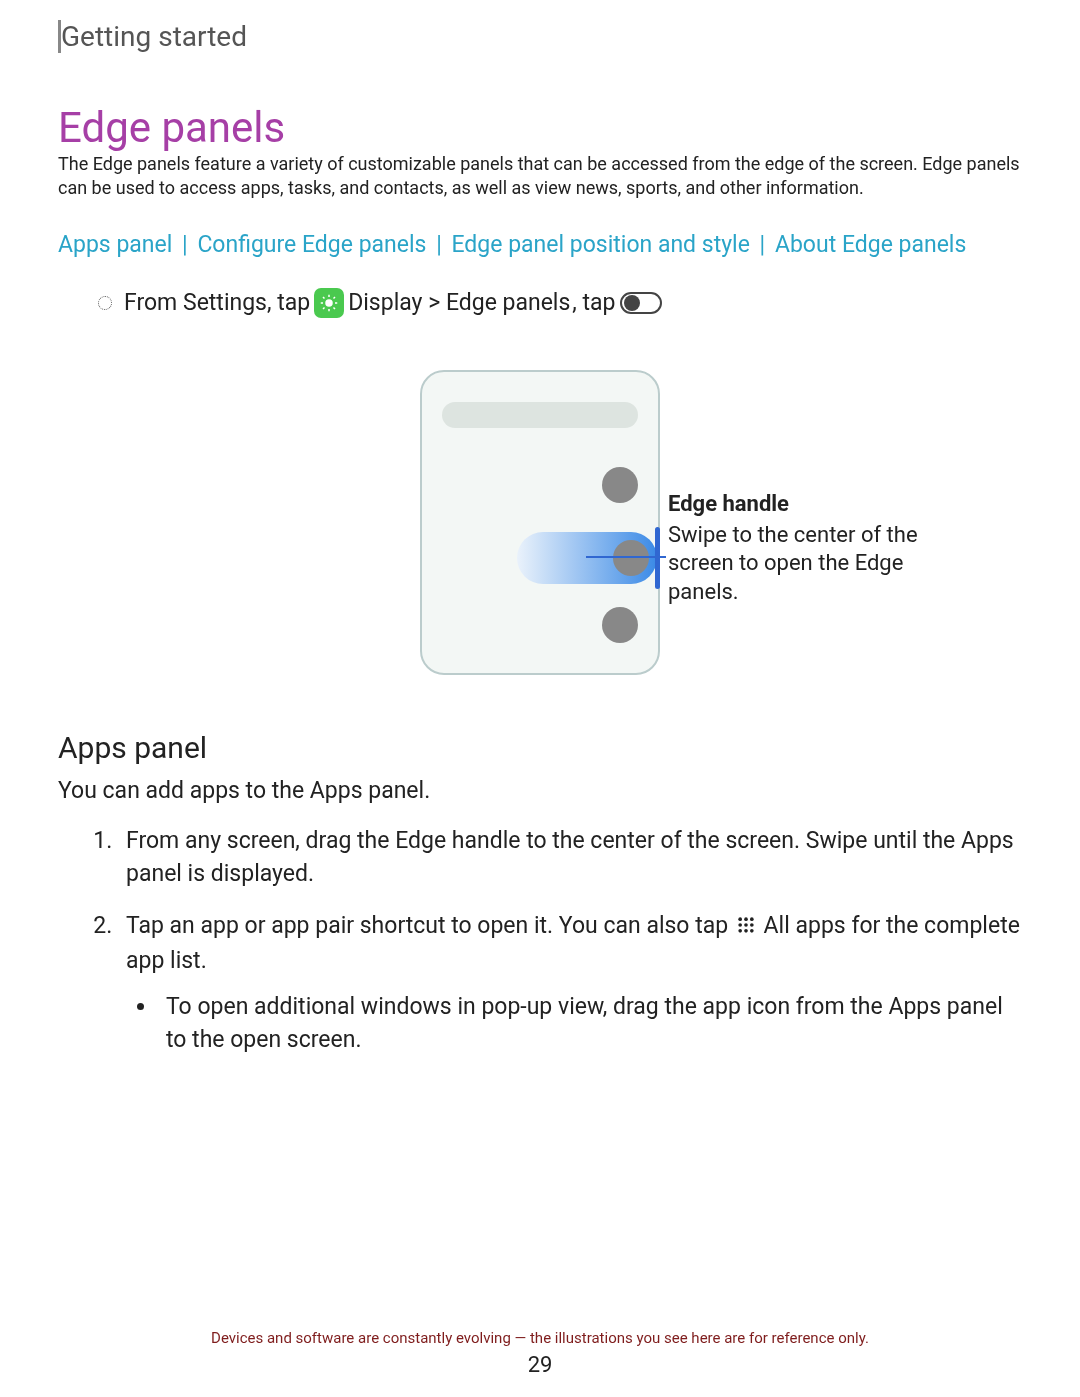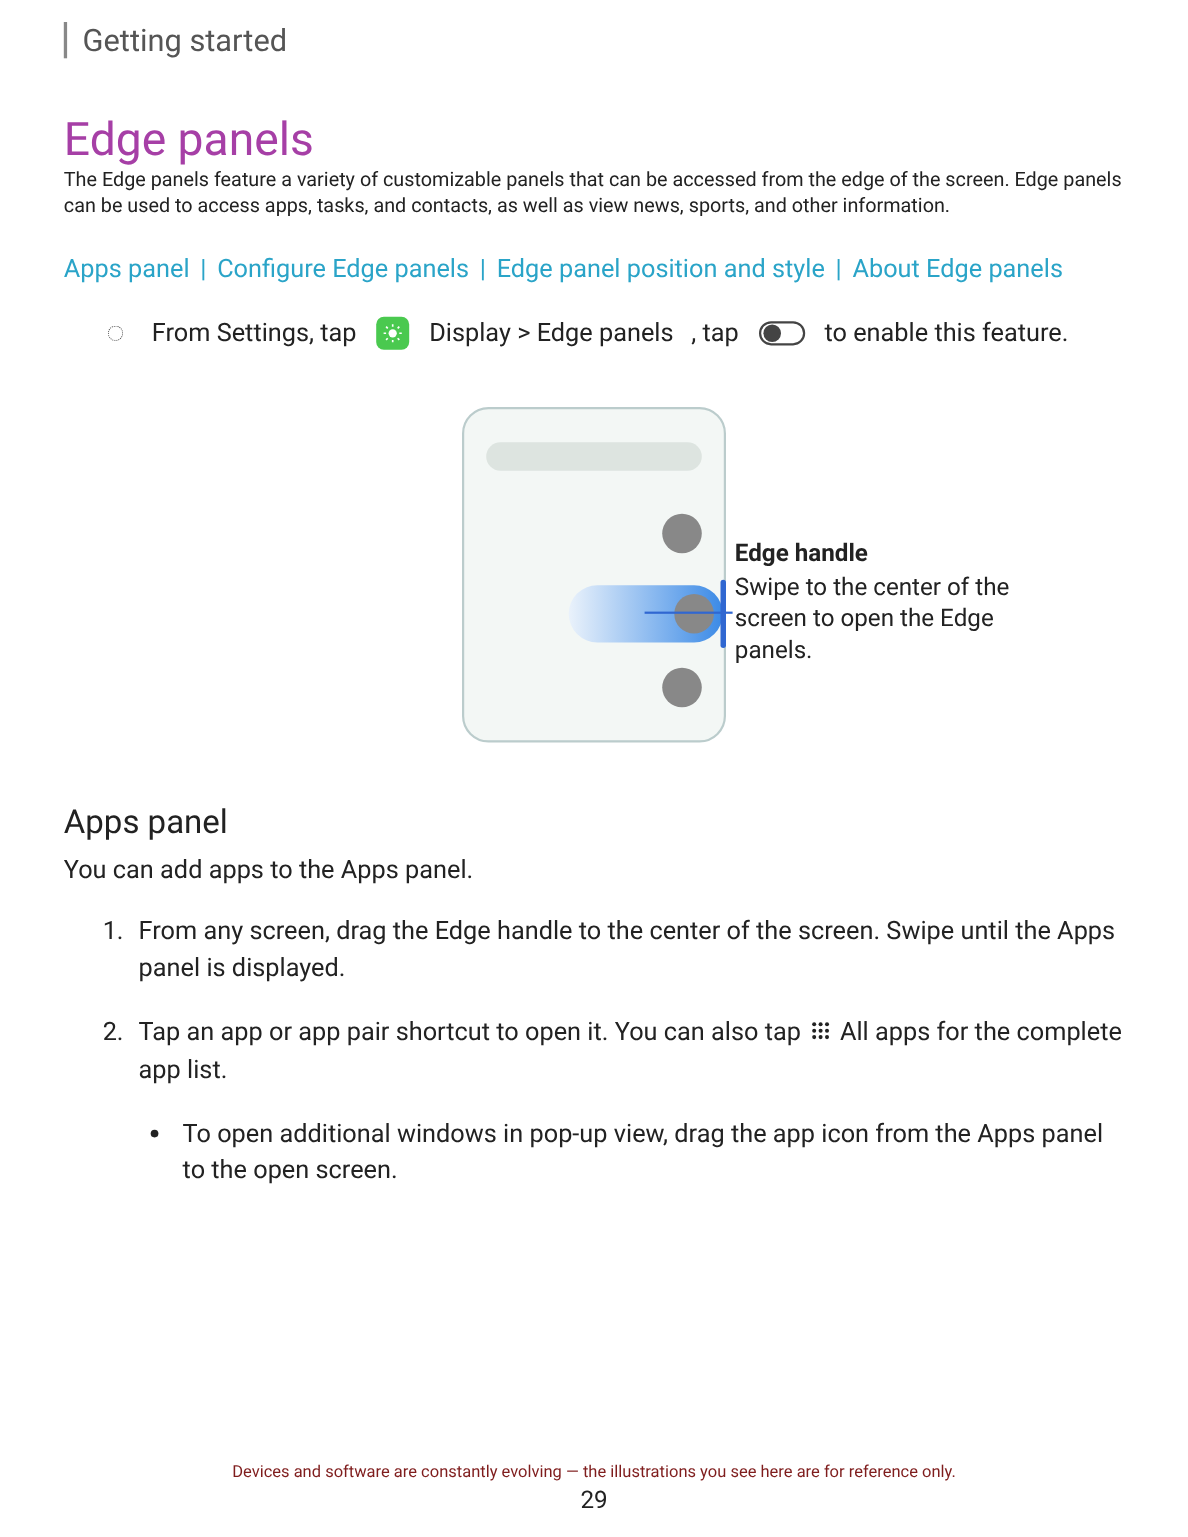--- a/index.html
+++ b/index.html
@@ -7,21 +7,20 @@
   width: 1080px;
   height: 1397px;
   background: #fff;
   font-family: -apple-system, BlinkMacSystemFont, "Segoe UI", Roboto, Helvetica, Arial, sans-serif;
   color: #222;
   padding: 20px 58px 30px 58px;
   position: relative;
 }
 .breadcrumb {
   border-left: 3px solid #888;
-  padding-left: 14px;
   font-size: 28px;
   color: #555;
   font-weight: 400;
   margin-bottom: 50px;
 }
 .h1 {
   font-size: 42px;
   color: #a63fa6;
   font-weight: 400;
 }
@@ -35,21 +34,21 @@
   margin-bottom: 28px;
 }
 .links-row .link { color: #2aa4c8; }
 .links-row .sep { color: #2aa4c8; margin: 0 4px; }
 .step-row {
   font-size: 23px;
   line-height: 1.5;
   display: flex;
   align-items: center;
   flex-wrap: wrap;
-  gap: 16px;
+  gap: 2px;
   margin-left: 40px;
   margin-bottom: 50px;
 }
 .hollow-circle {
   width: 14px; height: 14px;
   border: 1.5px dotted #555;
   border-radius: 50%;
   margin-right: 10px;
   display: inline-block;
 }
@@ -163,21 +162,21 @@
 .p {
   font-size: 23px;
   line-height: 1.35;
   margin-bottom: 18px;
 }
 ol.steps {
   margin-left: 60px;
   font-size: 23px;
   line-height: 1.45;
 }
-ol.steps li { margin-bottom: 18px; padding-left: 8px; margin-top: 24px; }
+ol.steps li { margin-bottom: 18px; padding-left: 8px; }
 ul.sub {
   list-style: disc;
   margin-left: 32px;
   margin-top: 12px;
 }
 .bold { font-weight: 400; }
 .allapps-icon {
   display: inline-block;
   vertical-align: -2px;
   margin: 0 2px;
@@ -231,21 +230,20 @@
           <line x1="4" y1="4" x2="6" y2="6"></line>
           <line x1="18" y1="18" x2="20" y2="20"></line>
           <line x1="4" y1="20" x2="6" y2="18"></line>
           <line x1="18" y1="6" x2="20" y2="4"></line>
         </g>
       </svg>
   </span>
   <span class="bold">Display &gt; Edge panels</span>
     <span>, tap</span>
   <span class="toggle-icon"></span>
-  <span>to enable this feature.</span>
 </div>
 
 <div class="illustration-wrap">
   <div class="device">
     <div class="device-bar"></div>
     <div class="device-dot dot1"></div>
     <div class="edge-pill">
       <div class="inner"></div>
     </div>
     <div class="device-dot dot3"></div>

